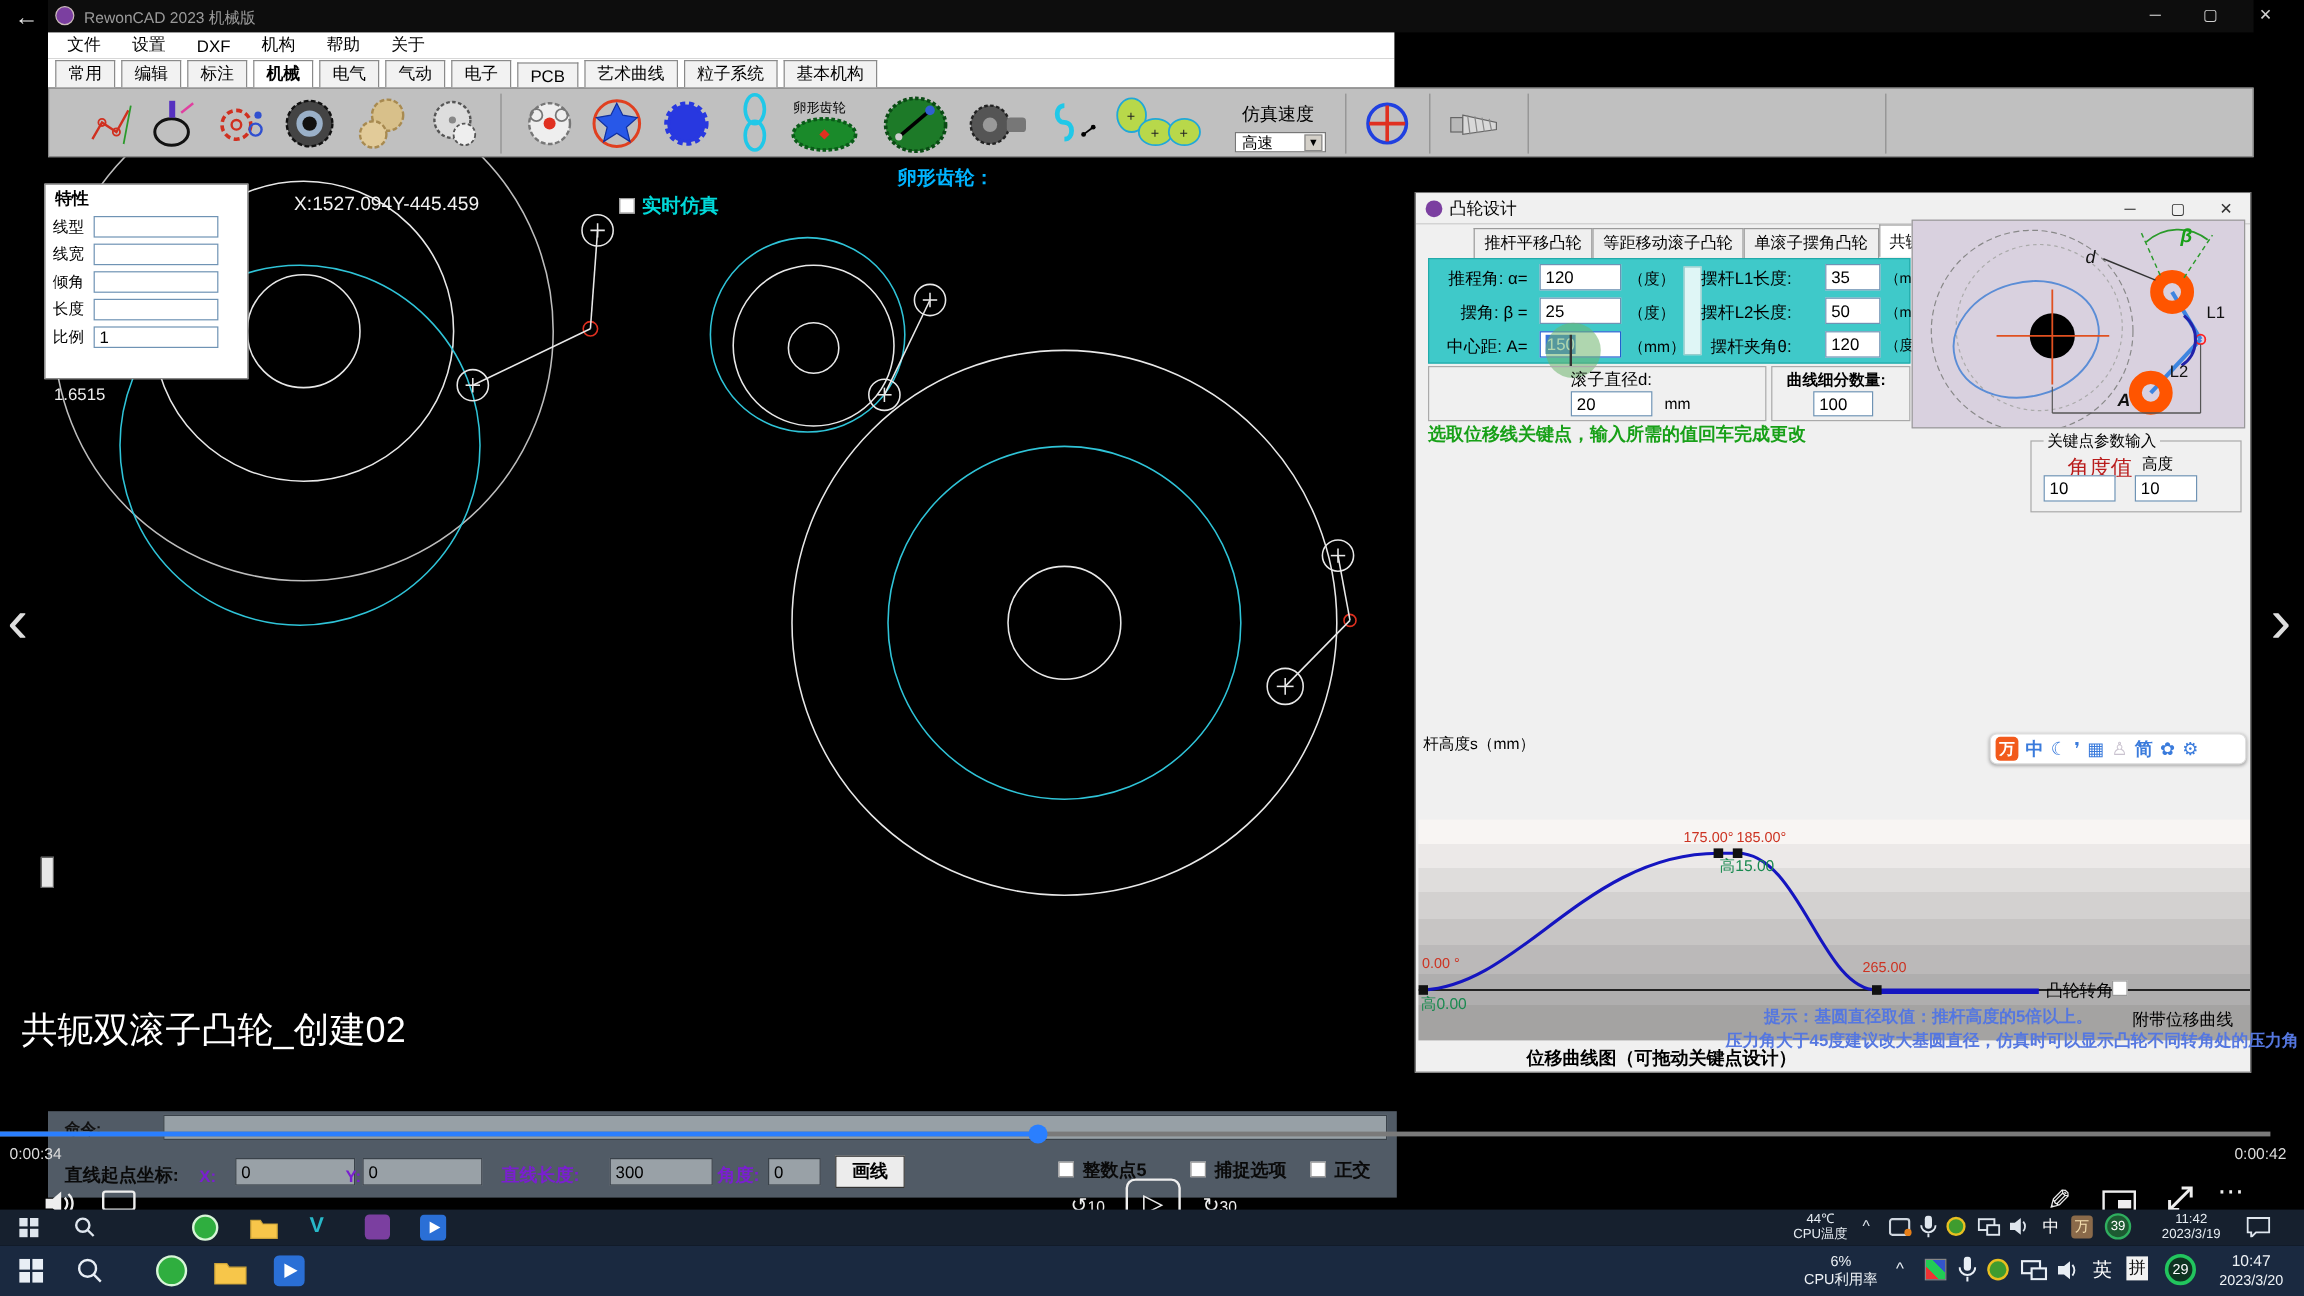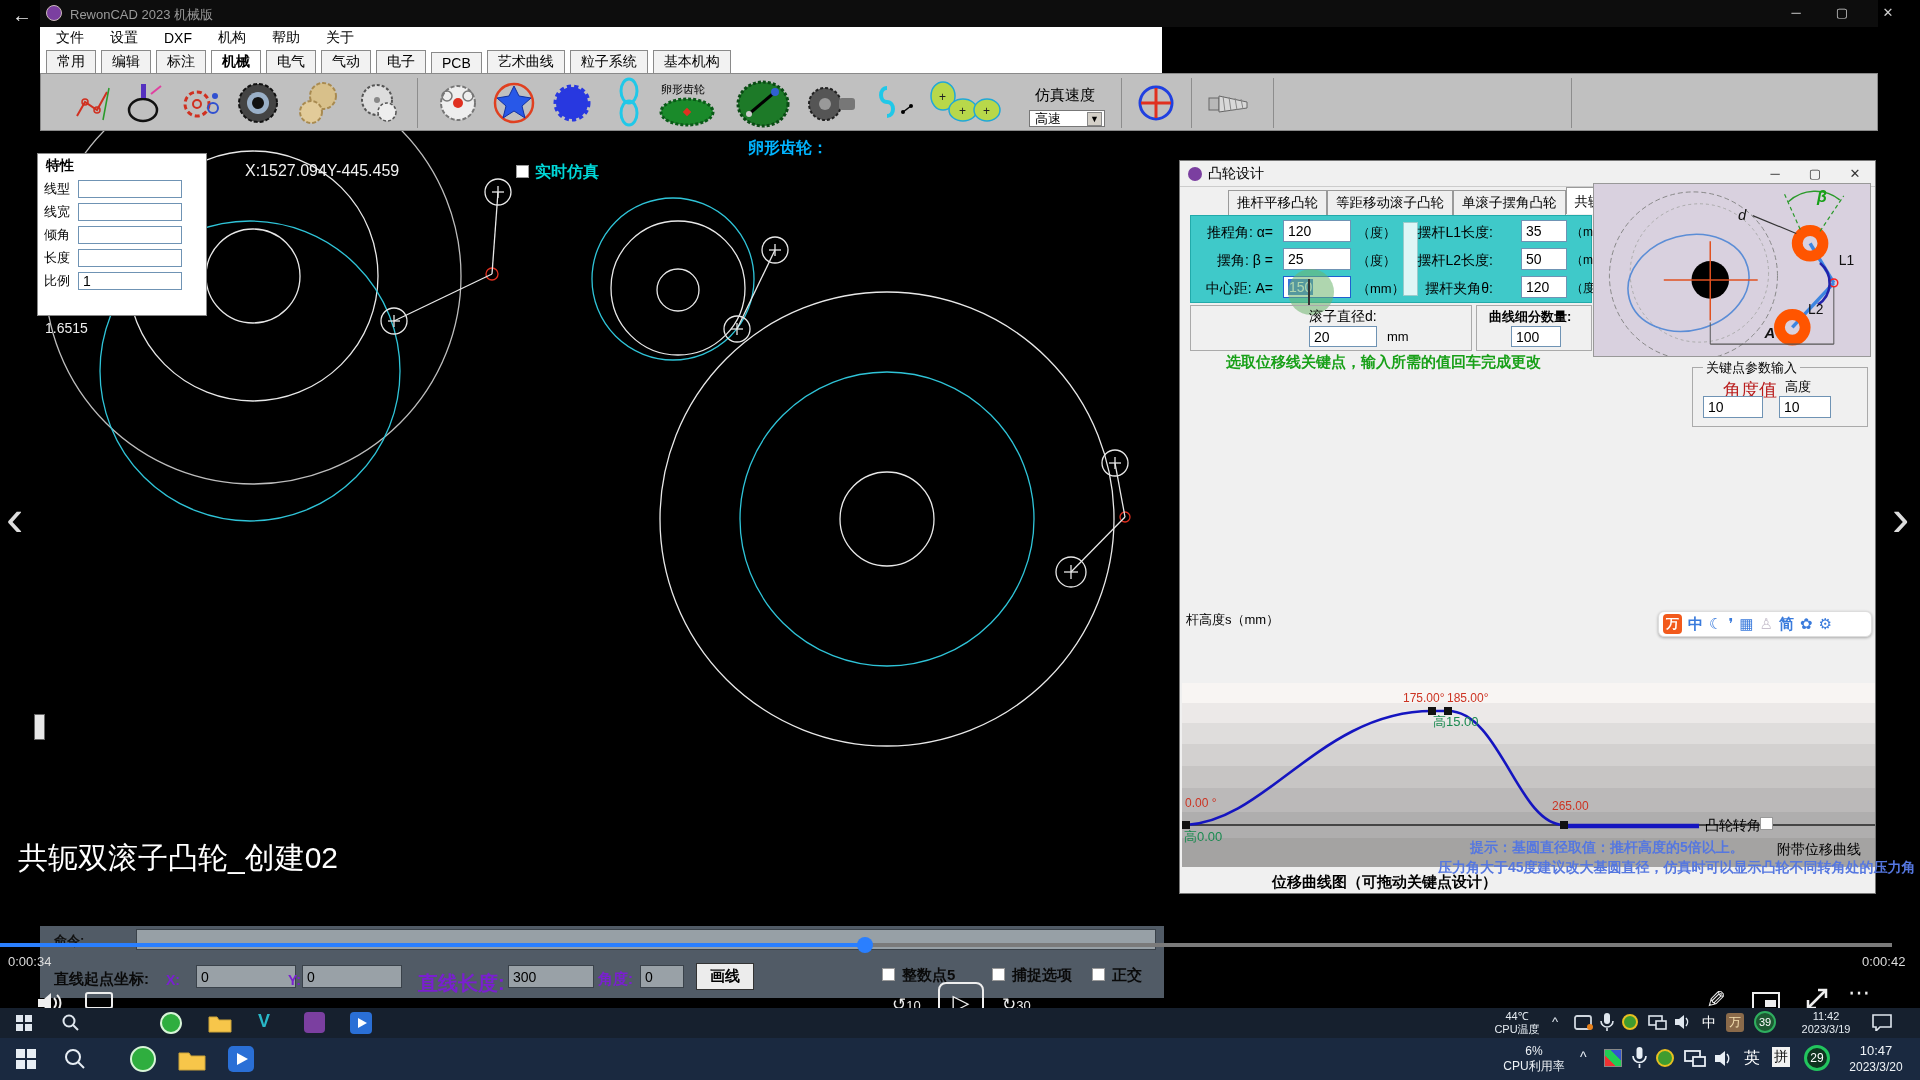--- a/index.html
+++ b/index.html
@@ -278,21 +278,21 @@
 
     <div class="abs" style="left:10px;top:144px;width:282px;height:46px;border:1px solid #aaa;">
       <span class="abs txt" style="left:118px;top:2px;font-size:14px;color:#000;">滚子直径d:</span>
       <span class="field abs" style="left:118px;top:20px;width:68px;height:21px;">20</span>
       <span class="abs txt" style="left:196px;top:23px;font-size:13px;color:#000;">mm</span>
     </div>
     <div class="abs" style="left:296px;top:144px;width:116px;height:46px;border:1px solid #aaa;">
       <span class="abs txt" style="left:12px;top:2px;font-size:13px;color:#000;font-weight:bold;">曲线细分数量:</span>
       <span class="field abs" style="left:34px;top:20px;width:50px;height:21px;">100</span>
     </div>
-    <div class="abs txt" style="left:10px;top:192px;color:#18a018;font-size:15px;font-weight:bold;margin-left:36px;">选取位移线关键点，输入所需的值回车完成更改</div>
+    <div class="abs txt" style="left:10px;top:192px;color:#18a018;font-size:15px;font-weight:bold;">选取位移线关键点，输入所需的值回车完成更改</div>
 
     <svg class="abs" style="left:413px;top:22px;border:1px solid #999;background:#d9d1df;" width="278" height="174" viewBox="0 0 278 174">
       <circle cx="100" cy="93" r="85" fill="none" stroke="#888" stroke-width="1" stroke-dasharray="5 3"></circle>
       <circle cx="106" cy="90" r="70" fill="none" stroke="#aaa" stroke-width="1" stroke-dasharray="3 3"></circle>
       <ellipse cx="95" cy="100" rx="62" ry="48" fill="none" stroke="#5b8dd6" stroke-width="1.6" transform="rotate(-15 95 100)"></ellipse>
       <circle cx="117" cy="97" r="19" fill="#000"></circle>
       <line x1="70" y1="97" x2="165" y2="97" stroke="#e05020" stroke-width="1.5"></line>
       <line x1="117" y1="58" x2="117" y2="138" stroke="#e05020" stroke-width="1.5"></line>
       <line x1="218" y1="60" x2="242" y2="100" stroke="#3d85e0" stroke-width="3.5"></line>
       <line x1="242" y1="100" x2="200" y2="145" stroke="#3d85e0" stroke-width="3.5"></line>
@@ -367,21 +367,21 @@
   <div class="abs txt" style="left:18px;top:838px;color:#fff;font-size:30px;">共轭双滚子凸轮_创建02</div>
 
   <div class="abs" style="left:40px;top:926px;width:1124px;height:72px;background:#515b66;">
     <span class="abs txt" style="left:14px;top:6px;color:#111;font-size:13px;font-weight:bold;">命令:</span>
     <span class="field abs" style="left:96px;top:3px;width:1020px;height:21px;background:#97a0a6;border:1px solid #3a424a;"></span>
     <span class="abs txt" style="left:14px;top:44px;color:#0a0a0a;font-size:15px;font-weight:bold;">直线起点坐标:</span>
     <span class="abs txt purple" style="left:126px;top:46px;font-size:14px;">X:</span>
     <span class="field abs" style="left:156px;top:39px;width:100px;height:23px;background:#99a1a7;border:1px solid #3a424a;">0</span>
     <span class="abs txt purple" style="left:248px;top:46px;font-size:14px;">Y:</span>
     <span class="field abs" style="left:262px;top:39px;width:100px;height:23px;background:#99a1a7;border:1px solid #3a424a;">0</span>
-    <span class="abs txt purple" style="left:378px;top:44px;font-size:20px;">直线长度:</span>
+    <span class="abs txt purple" style="left:378px;top:44px;font-size:15px;">直线长度:</span>
     <span class="field abs" style="left:468px;top:39px;width:86px;height:23px;background:#99a1a7;border:1px solid #3a424a;">300</span>
     <span class="abs txt purple" style="left:558px;top:44px;font-size:15px;">角度:</span>
     <span class="field abs" style="left:600px;top:39px;width:44px;height:23px;background:#99a1a7;border:1px solid #3a424a;">0</span>
     <span class="abs" style="left:656px;top:37px;width:58px;height:27px;background:#ececec;border:1px solid #333;color:#000;font-size:15px;font-weight:bold;display:flex;align-items:center;justify-content:center;">画线</span>
     <span class="cb abs" style="left:842px;top:42px;"></span>
     <span class="abs txt" style="left:862px;top:40px;color:#0a0a0a;font-size:15px;font-weight:bold;">整数点5</span>
     <span class="cb abs" style="left:904px;top:42px;left:952px;"></span>
     <span class="abs txt" style="left:972px;top:40px;color:#0a0a0a;font-size:15px;font-weight:bold;">捕捉选项</span>
     <span class="cb abs" style="left:1052px;top:42px;"></span>
     <span class="abs txt" style="left:1072px;top:40px;color:#0a0a0a;font-size:15px;font-weight:bold;">正交</span>

